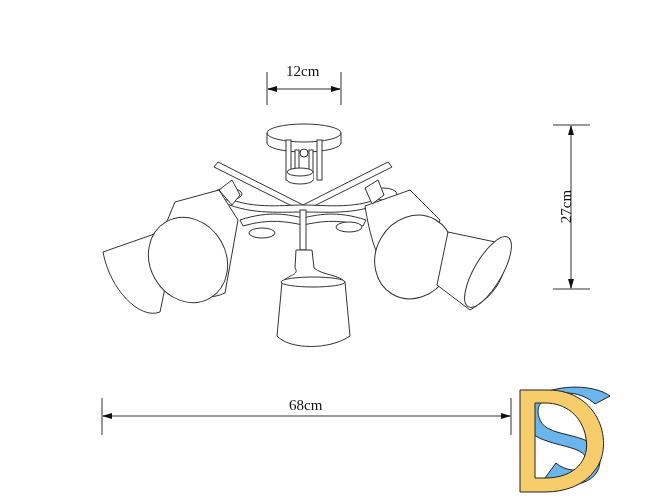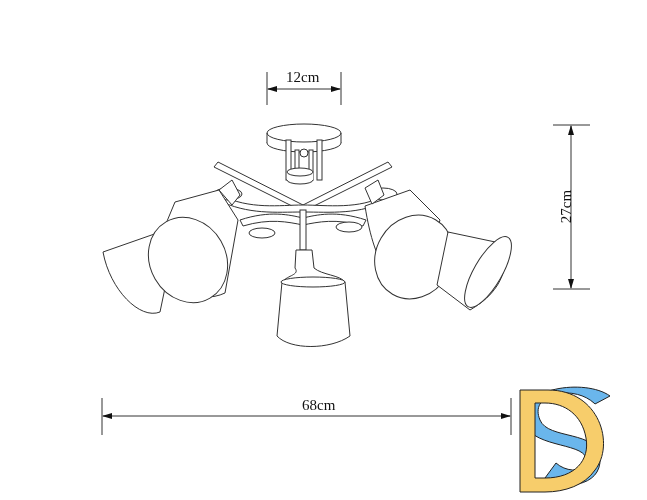--- a/index.html
+++ b/index.html
@@ -1,22 +1,22 @@
 <!DOCTYPE html>
 <html><head>
 <meta charset="utf-8">
 <style>
   html, body { margin: 0; padding: 0; background: #ffffff; }
   body { width: 647px; height: 500px; position: relative; overflow: hidden;
          font-family: "Liberation Serif", "DejaVu Serif", serif; }
   #canvas { position: absolute; left: 0; top: 0; width: 647px; height: 500px; }
   .dim-label { position: absolute; font-size: 15px; color: #111; white-space: nowrap;
                font-family: "Liberation Serif", "DejaVu Serif", serif; }
-  #lbl-top { left: 286px; top: 69px; }
-  #lbl-bottom { left: 302px; top: 397px; }
+  #lbl-top { left: 286px; top: 63px; }
+  #lbl-bottom { left: 289px; top: 397px; }
   #lbl-right { left: 550px; top: 198px; transform: rotate(-90deg); transform-origin: center; }
 </style>
 </head>
 <body>
 
 <svg id="canvas" viewBox="0 0 647 500" xmlns="http://www.w3.org/2000/svg">
   <defs>
     <marker id="arr" markerWidth="10" markerHeight="6" refX="9" refY="3" orient="auto-start-reverse">
       <path d="M0,0 L10,3 L0,6 Z" fill="#111"></path>
     </marker>

